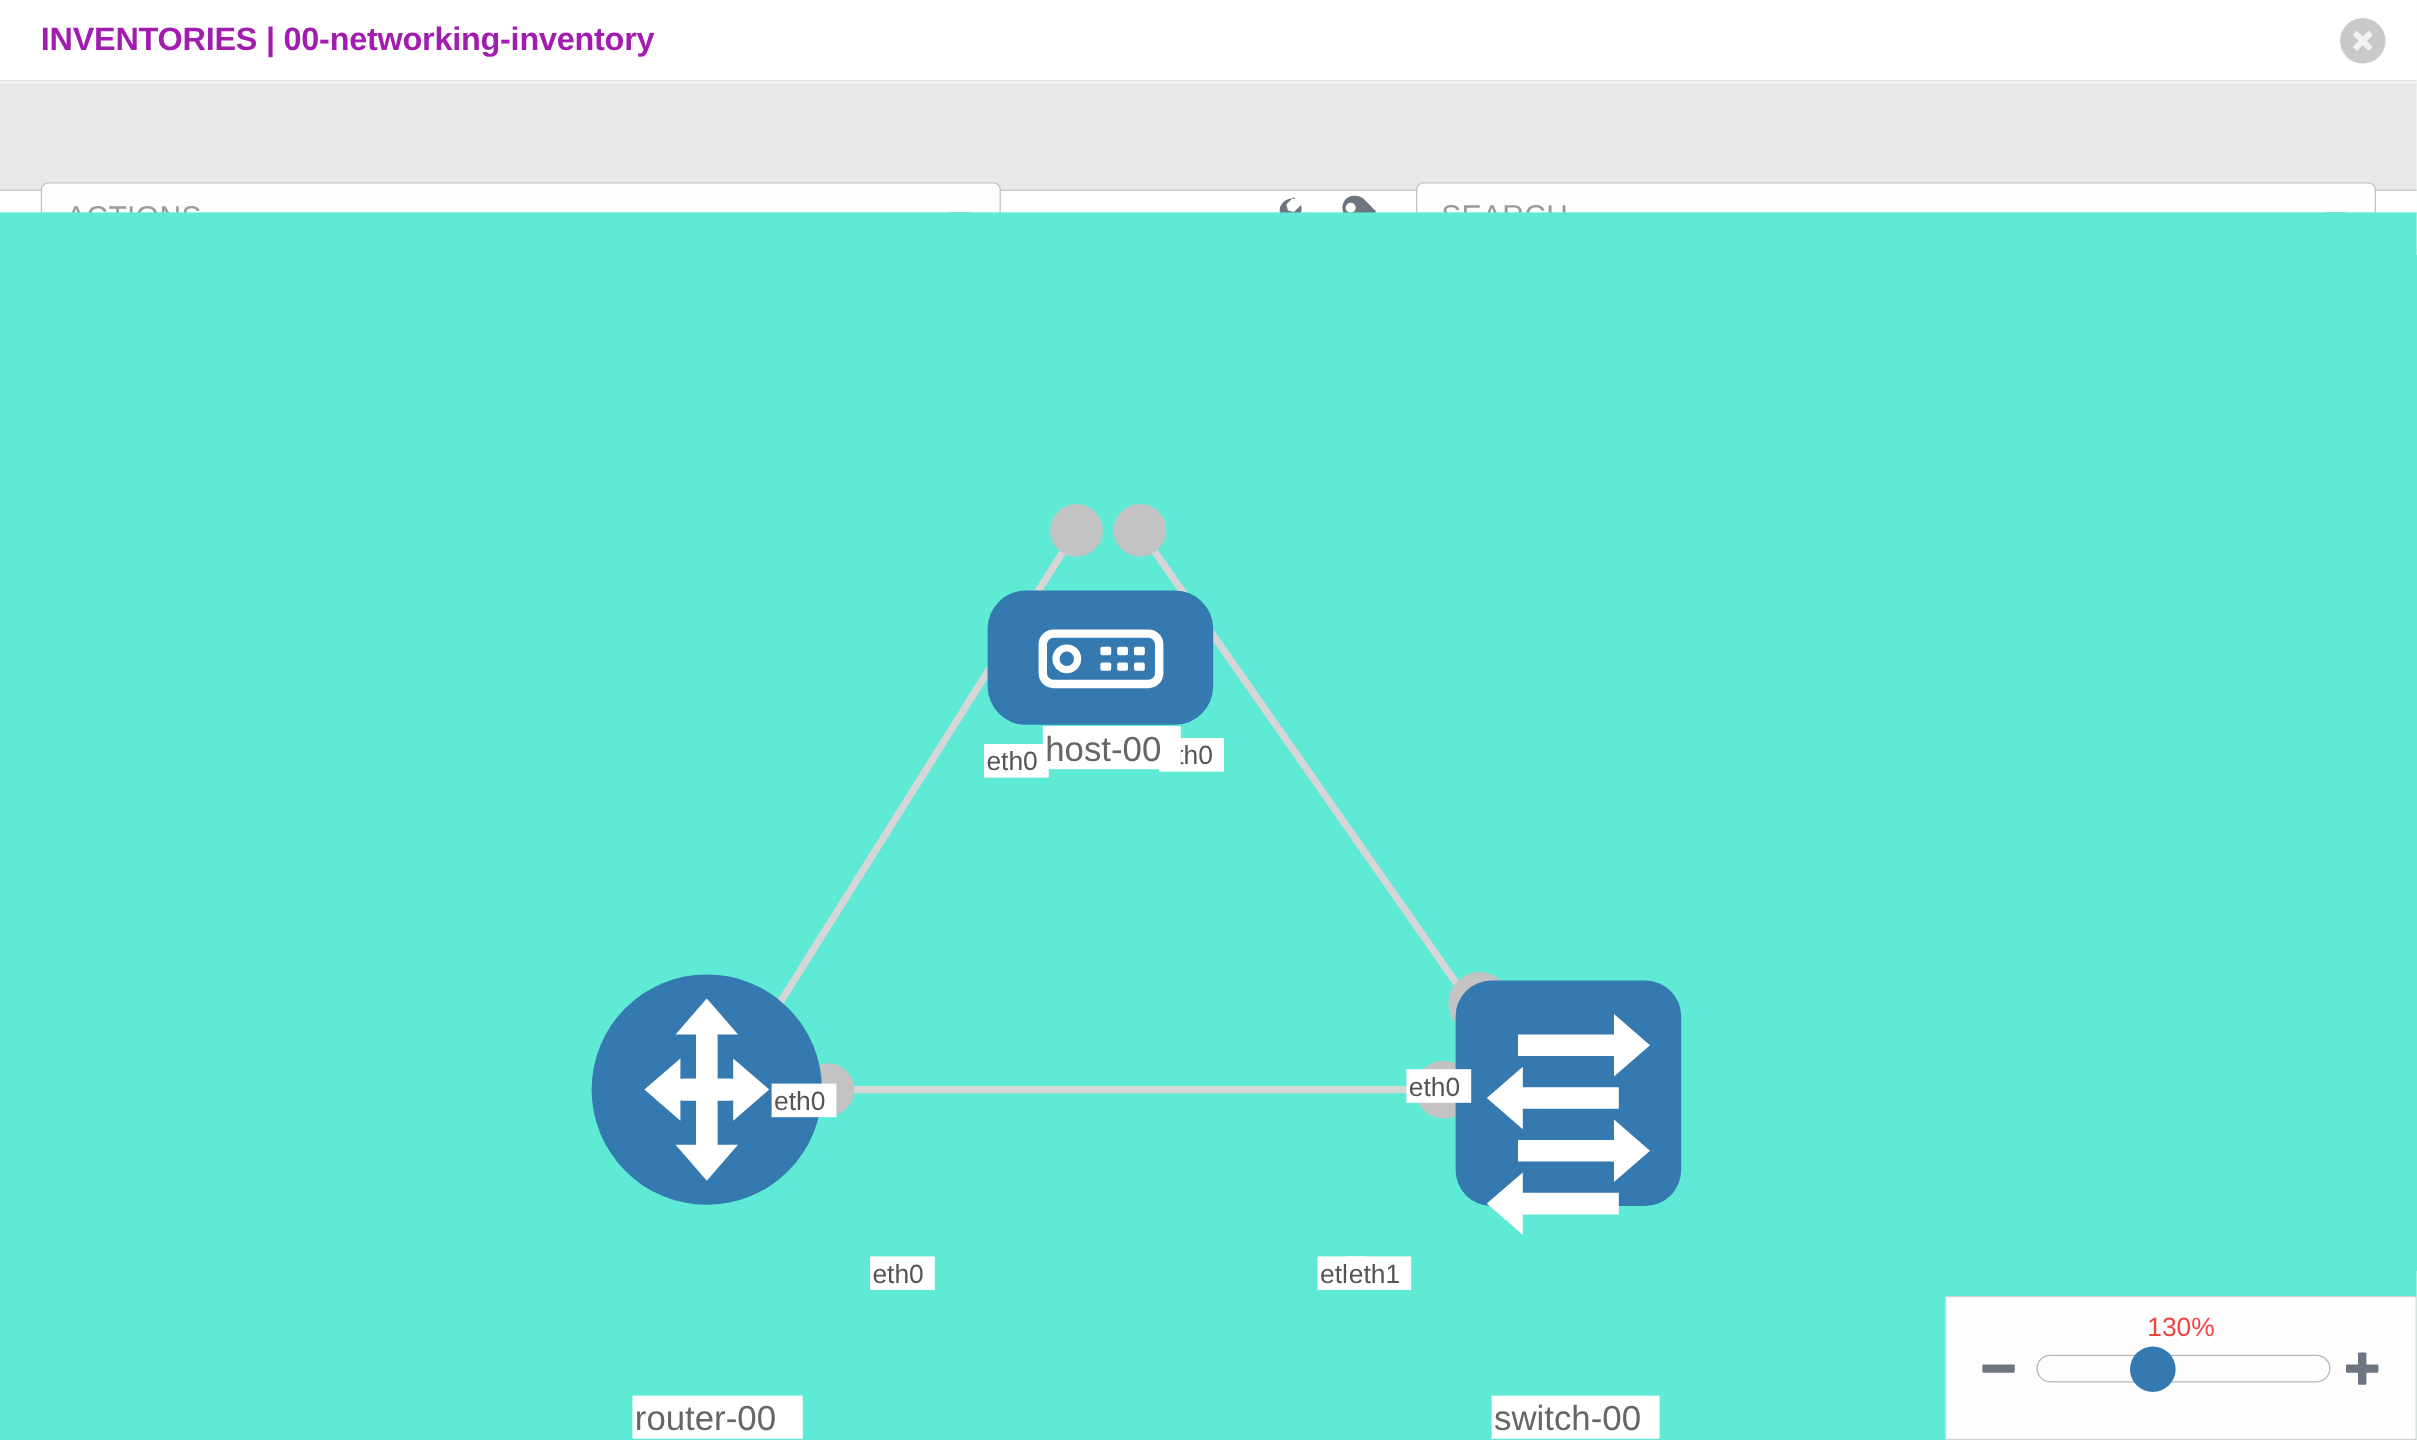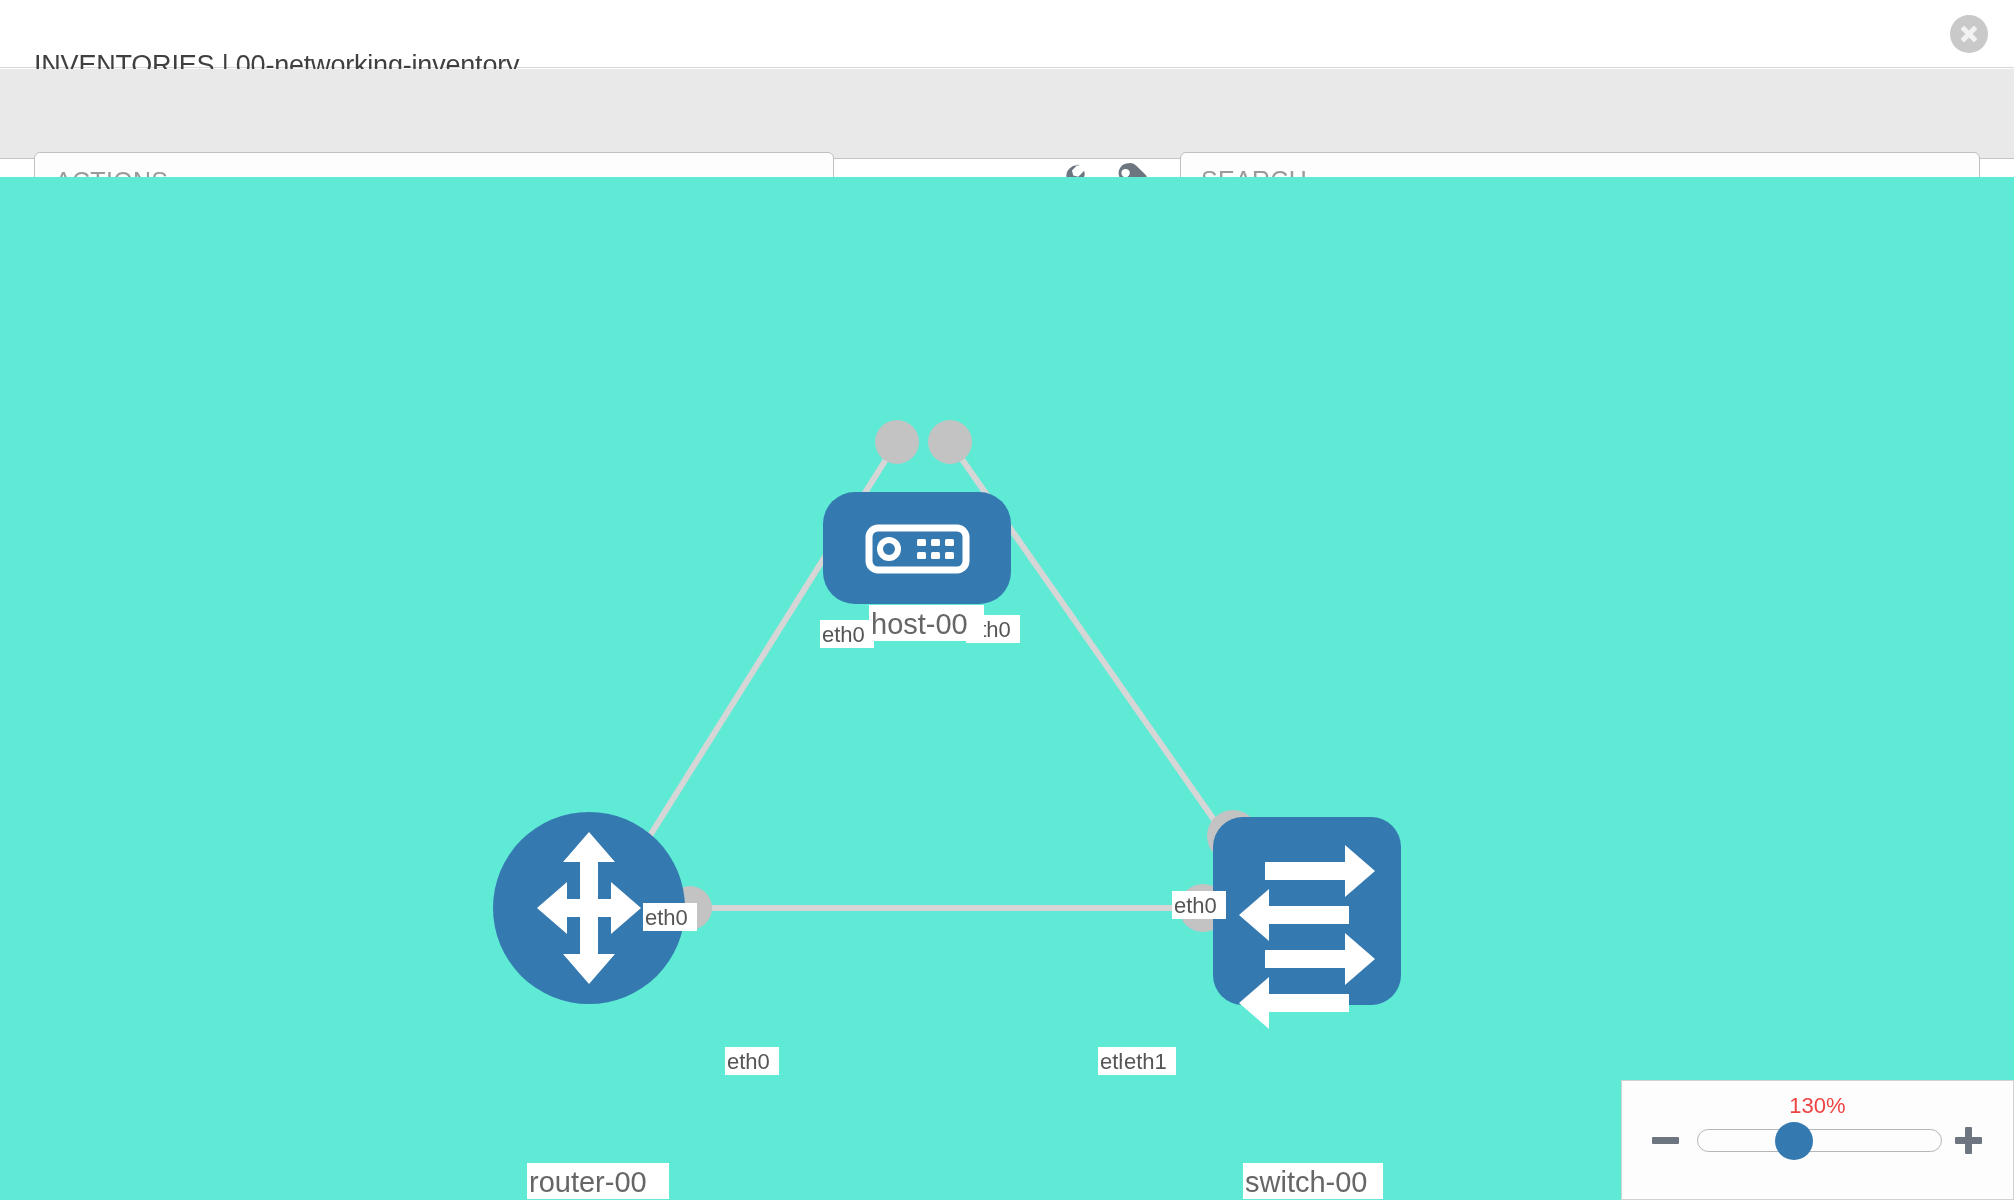--- a/index.html
+++ b/index.html
@@ -12,24 +12,23 @@
   #app { position: relative; width: 2014px; height: 1200px; }
 
   
   .header {
     position: absolute; left: 0; top: 0; width: 2014px; height: 68px;
     background: #ffffff;
     border-bottom: 1px solid #d7d7d7;
   }
   .header-title {
     position: absolute; left: 34px; top: 18px;
-    font-size: 27px; font-weight: normal; letter-spacing: -0.2px;
-    color: #404040;
+    font-size: 27px; font-weight: bold; letter-spacing: -0.2px;
+    color: #a21caf;
     white-space: nowrap;
-    margin-top: 32px;
   }
   .close-btn {
     position: absolute; right: 26px; top: 15px;
     width: 38px; height: 38px; border-radius: 50%;
     background: #c9c9c9;
     cursor: pointer;
   }
   .close-btn::before, .close-btn::after {
     content: ""; position: absolute; left: 50%; top: 50%;
     width: 19px; height: 5px; background: #f2f2f2; border-radius: 1px;

